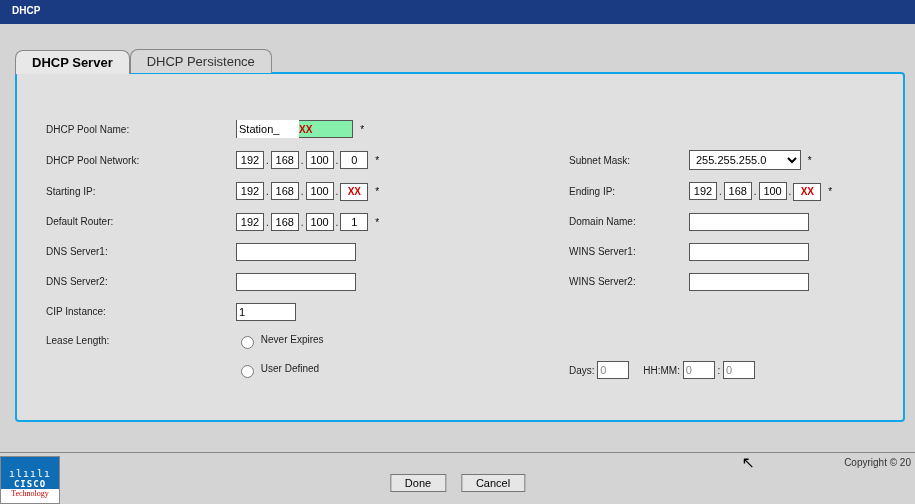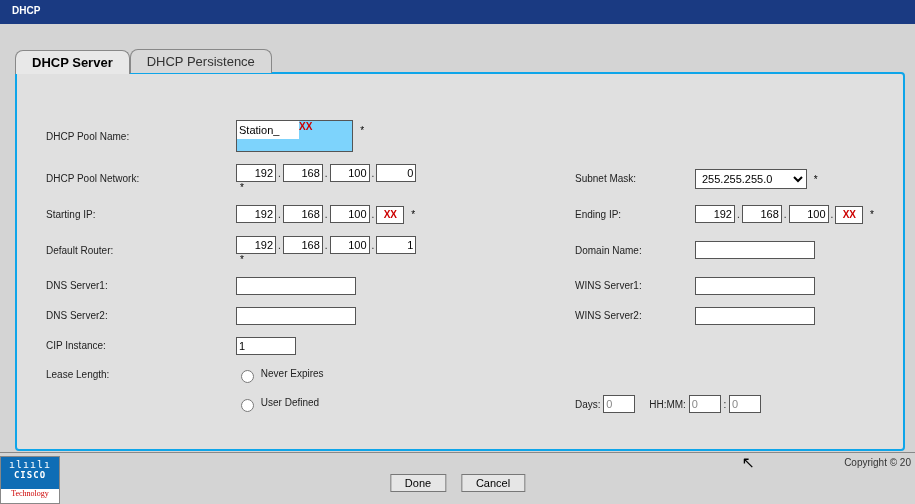--- a/index.html
+++ b/index.html
@@ -63,21 +63,21 @@
   .midgap { width: 140px; }
   .label2 { width: 120px; }
   input.txt, select.sel {
     font-family: Arial, sans-serif;
     font-size: 11px;
     height: 18px;
     border: 1px solid #555;
     background: #fff;
     padding: 0 2px;
   }
-  input.oct { width: 40px; text-align: right; }
+  input.oct { width: 28px; text-align: center; }
   input.med { width: 120px; }
   input.sm { width: 32px; }
   select.sel { width: 112px; height: 20px; }
   .req { color: #000; padding-left: 4px; }
   .xx { color: #c00; font-weight: bold; font-size: 10px; }
   .dot { padding: 0 2px; }
   .radio { margin-right: 4px; vertical-align: middle; }
   .footer {
     position: absolute;
     bottom: 0; left: 0; right: 0;
@@ -92,21 +92,21 @@
     background: #fff;
     border: 1px solid #888;
     text-align: center;
     font-size: 8px;
   }
   .logo .bars {
     background: #0f6db5;
     color: #fff;
     font-family: monospace;
     font-size: 10px;
-    padding-top: 3px;
+    padding-top: 12px;
     height: 32px;
     line-height: 10px;
     letter-spacing: 1px;
   }
   .logo .tech { color: #c00; font-size: 8px; font-family: Liberation Serif, serif; }
   .btnrow {
     position: absolute;
     left: 50%; transform: translateX(-50%);
     bottom: 12px;
   }
@@ -146,21 +146,21 @@
     <div class="tab"><span>DHCP Persistence</span></div>
   </div>
 
   <div class="panel">
     <table class="form">
 
       <tbody>
           <tr>
         <td class="label"><span>DHCP Pool Name:</span></td>
         <td>
-          <span style="display:inline-flex;border:1px solid #555;background:#7dd3fc;height:32px;">
+          <span style="display:inline-flex;align-items:center;border:1px solid #555;background:#86efac;height:18px;">
             <input class="txt" style="border: none; width: 62px;" value="Station_">
             <span class="xx">XX</span>
             <span style="width:40px;"></span>
           </span>
           <span class="req">*</span>
         </td>
         <td class="midgap"></td>
         <td class="label2"></td>
         <td></td>
       </tr>

